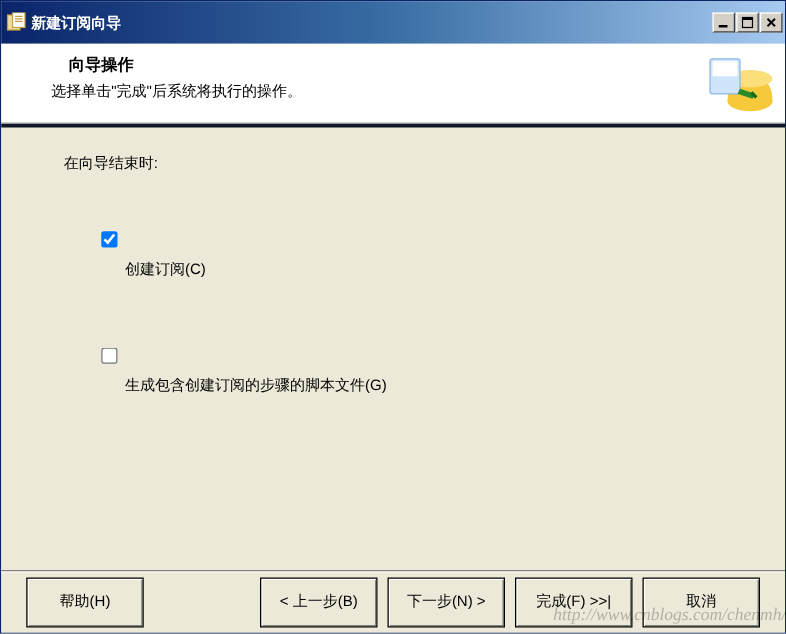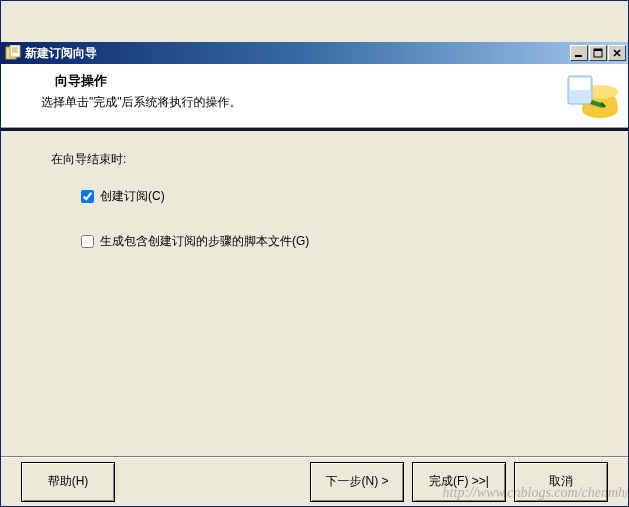--- a/index.html
+++ b/index.html
@@ -17,29 +17,28 @@
     }
     .window {
       width: 629px;
       height: 507px;
       border: 1px solid #0a246a;
       background: #ece9d8;
       display: flex;
       flex-direction: column;
     }
     .titlebar {
-      height: 22px;
+      height: 34px;
       background: linear-gradient(to right, #0a246a 0%, #3a6ea5 50%, #a6caf0 100%);
       display: flex;
       align-items: center;
       padding: 0 2px 0 4px;
       color: #ffffff;
       font-weight: bold;
       font-size: 12px;
-      margin-top: 41px;
     }
     .titlebar .title-icon {
       width: 16px;
       height: 16px;
       margin-right: 4px;
       display: inline-flex;
       align-items: center;
       justify-content: center;
     }
     .titlebar .title-text {
@@ -117,20 +116,21 @@
       margin-left: 30px;
     }
     .checkbox-row input[type="checkbox"] {
       width: 13px;
       height: 13px;
       margin-right: 6px;
     }
     .checkbox-row label {
       font-size: 12px;
       color: #000;
+      margin-top: 48px;
     }
     .button-bar {
       height: 50px;
       border-top: 1px solid #808080;
       box-shadow: inset 0 1px 0 #ffffff;
       display: flex;
       align-items: center;
       padding: 0 20px;
       background: #ece9d8;
     }
@@ -234,20 +234,21 @@
     <div class="checkbox-row">
       <input type="checkbox" id="cb2" style="">
       <label for="cb2">生成包含创建订阅的步骤的脚本文件(G)</label>
     </div>
   </div>
 
   <div class="button-bar">
     <button class="btn">帮助(H)</button>
     <div class="spacer"></div>
     <div class="btn-group-right">
+      <button class="btn">&lt; 上一步(B)</button>
       <button class="btn">下一步(N) &gt;</button>
       <button class="btn">完成(F) &gt;&gt;|</button>
       <button class="btn">取消</button>
     </div>
   </div>
 </div>
 
 <div class="watermark">http://www.cnblogs.com/chenmh/</div>
 
 </body></html>

